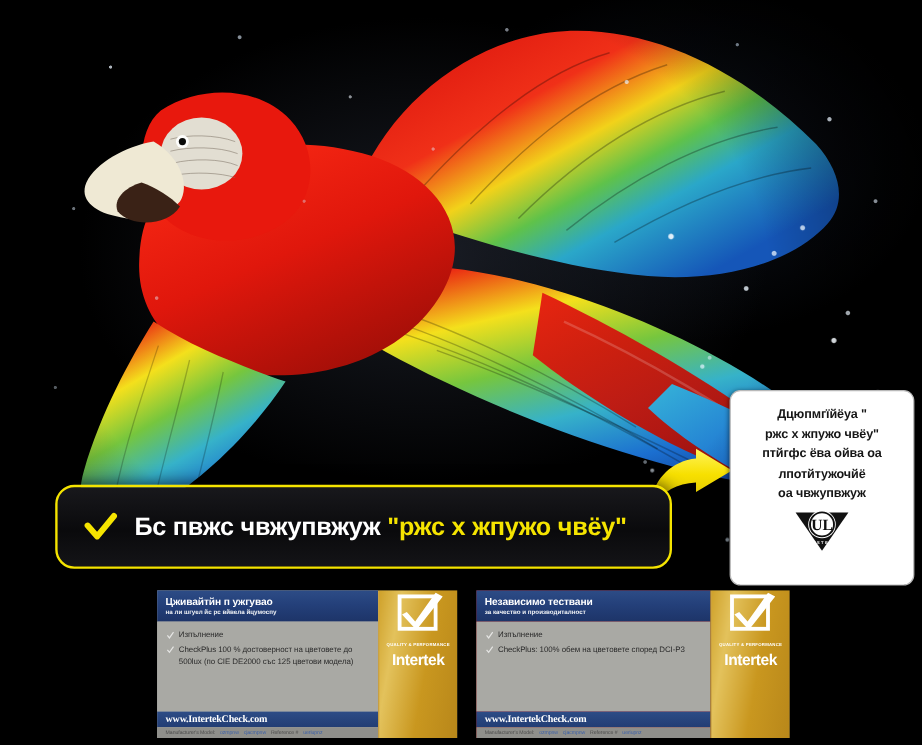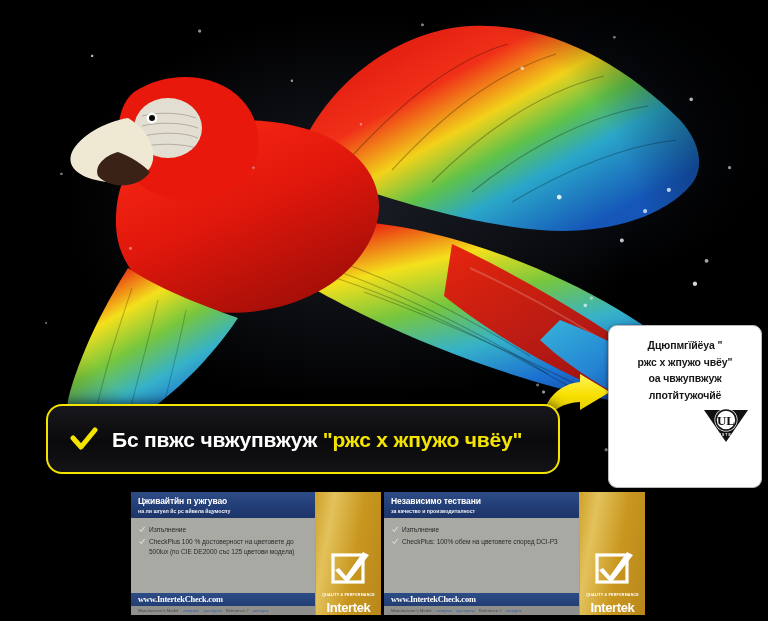--- a/index.html
+++ b/index.html
@@ -82,26 +82,26 @@
   .callout{
     position:absolute; left:608px; top:325px; width:154px; height:163px;
     background:#ffffff; border:1px solid #b9b9b9; border-radius:9px;
     box-shadow:0 1px 4px rgba(0,0,0,.55);
     padding:11px 7px 4px; text-align:center;
   }
   .callout-line{
     font-size:10.5px; font-weight:bold; color:#161616;
     line-height:1.58; white-space:nowrap; letter-spacing:-.1px;
   }
-  .ul-wrap{ margin-top:1px; display:flex; justify-content:flex-end; }
+  .ul-wrap{ margin-top:1px; display:flex; justify-content:center; }
 
   
   .certs{
     position:absolute; left:131px; top:492px; width:506px; height:123px;
-    display:flex; gap:3px;
+    display:flex; gap:16px;
   }
   .cert{ position:relative; display:flex; height:100%; }
   .cert-left{ width:184px; background:#b6b6b2; display:flex; flex-direction:column; }
   .cert-right{ width:195px; background:#b91c1c; display:flex; flex-direction:column; }
   .cert-head{
     background:linear-gradient(180deg,#2d4c86 0%, #24407a 45%, #1d3468 100%);
     color:#fff; padding:5px 7px 4px;
   }
   .cert-title{ font-size:8.5px; font-weight:bold; line-height:1.05; letter-spacing:-.1px; }
   .cert-sub{ font-size:5.2px; font-weight:bold; line-height:1.2; margin-top:2px; opacity:.93; }
@@ -119,21 +119,21 @@
   }
   .cert-url{ font-size:8.4px; font-weight:bold; color:#ffffff; letter-spacing:-.2px; line-height:1.2; }
   .cert-meta{
     background:#8f8f8b; padding:2px 7px 2px;
     font-size:4.3px; color:#4a4a4a; letter-spacing:-.05px; line-height:1.2;
     display:flex; gap:4px; flex-wrap:nowrap; overflow:hidden;
   }
   .cert-meta .lk{ color:#3a5fa8; }
   .seal{
     width:66px; background:linear-gradient(100deg,#cfa12a 0%, #e3c25c 22%, #c9971f 58%, #b8871a 100%);
-    display:flex; flex-direction:column; align-items:center; justify-content:flex-end; gap:3px;
+    display:flex; flex-direction:column; align-items:center; justify-content:flex-start; gap:3px;
     border-left:1px solid rgba(255,255,255,.18);
   }
   .seal-mark{ width:40px; height:40px; }
   .seal-name{ font-size:13px; font-weight:bold; color:#ffffff; letter-spacing:-.4px; }
   .seal-qp{ font-size:3.6px; font-weight:bold; color:#fff; letter-spacing:.2px; line-height:1.25; text-align:center; }
 </style>
 </head>
 <body>
 
 <div id="stage">
@@ -261,22 +261,23 @@
     </svg>
     <div class="main-text">
       <span class="w">Бс пвжс чвжупвжуж</span>
       <span class="y">"ржс х жпужо чвёу"</span>
     </div>
   </div>
 
   <div class="callout">
     <div class="callout-line">Дцюпмгїйёуа "</div>
     <div class="callout-line">ржс х жпужо чвёу"</div>
+    <div class="callout-line">птйгфс ёва ойва оа</div>
+    <div class="callout-line">лпотйтужочйё</div>
     <div class="callout-line">оа чвжупвжуж</div>
-    <div class="callout-line">лпотйтужочйё</div>
     <div class="ul-wrap">
       <svg width="56" height="42" viewBox="0 0 56 42">
         <path d="M6,6 L50,6 L28,38 Z" fill="#111"></path>
         <circle cx="28" cy="16" r="11.5" fill="#fff"></circle>
         <circle cx="28" cy="16" r="10" fill="none" stroke="#111" stroke-width="1.6"></circle>
         <text x="28" y="21" text-anchor="middle" font-family="Liberation Serif, serif" font-size="13" font-weight="bold" fill="#111">UL</text>
         <text x="28" y="32" text-anchor="middle" font-family="Liberation Sans, sans-serif" font-size="3.4" font-weight="bold" fill="#fff" letter-spacing="1.1">LISTED</text>
       </svg>
     </div>
   </div>

